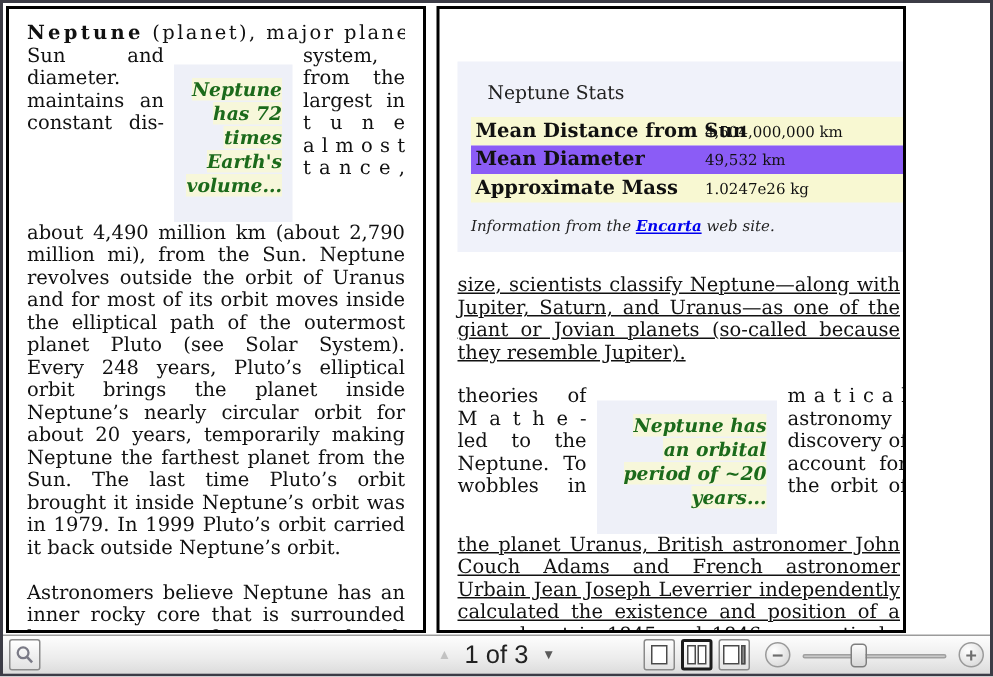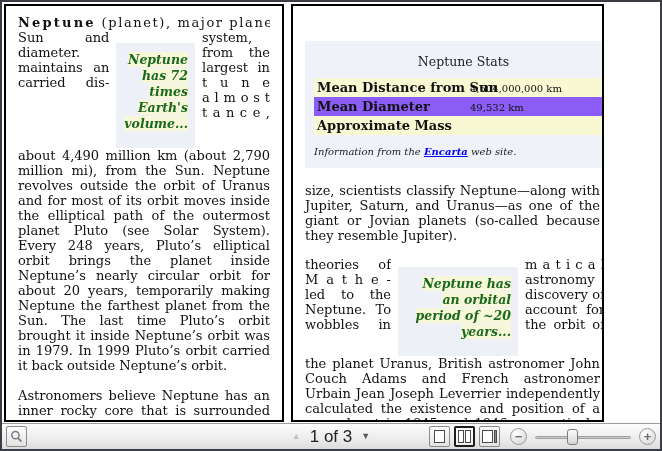--- a/index.html
+++ b/index.html
@@ -53,30 +53,30 @@
 
   .para { text-align: justify; }
   .para + .para { margin-top: 15px; }
   .page-left .para2 { margin-top: 15px; }
 
   .stats-panel {
     background: #f0f2fa;
     margin: 26px 0 15px 0;
     padding: 13px 0 9px 9px;
   }
-  .stats-header { padding-left: 11px; font-size: 12.5px; margin-bottom: 9px; color: #222; text-align: center; }
+  .stats-header { padding-left: 11px; font-size: 12.5px; margin-bottom: 9px; color: #222; }
   .stat-row { display: flex; align-items: baseline; padding: 2px 0 2px 3px; height: 19px; overflow: hidden; }
   .stat-row.tone-yellow { background: #f8f8d2; }
   .stat-row.tone-gray   { background: #8b5cf6; }
   .stat-label { width: 153px; font-weight: bold; font-size: 13px; white-space: nowrap; flex: none; }
   .stat-value { font-size: 10px; white-space: nowrap; overflow: hidden; flex: 1; }
   .stats-footer { margin-top: 9px; font-style: italic; font-size: 10px; color: #222; }
   .stats-footer a { color: #0000ee; font-weight: bold; text-decoration: underline; }
 
-  .page-right .para { width: 295px; }
+  .page-right .para { width: 295px; text-decoration: underline; }
   .page-right .wrap-section { width: 300px; margin-top: 14px; }
   .page-right .after-wrap { margin-top: 0; }
 
   
   .toolbar {
     height: 26px; flex: none;
     border-top: 1px solid #9b9b9b;
     background: linear-gradient(to bottom, #fdfdfd, #ececec 60%, #dcdcdc);
     display: flex; align-items: center;
     position: relative;
@@ -147,21 +147,21 @@
   <div class="pages">
 
     <div class="page page-left">
       <div class="title-line"><span class="doc-title">Neptune</span><span> (planet), major planet in</span></div>
 
       <div class="wrap-section">
         <div class="wrap-col col-l1">
           <div class="frag-line">Sun and fourth</div>
           <div class="frag-line">diameter. Nep-</div>
           <div class="frag-line">maintains an</div>
-          <div class="frag-line">carried dis-</div>
+          <div class="frag-line">constant dis-</div>
         </div>
         <div class="quote-box">
           <span class="quote-text">Neptune has 72 times Earth's volume...</span>
         </div>
         <div class="wrap-col col-r1">
           <div class="frag-line">system,</div>
           <div class="frag-line">from the</div>
           <div class="frag-line">largest in</div>
           <div class="frag-line">t u n e</div>
           <div class="frag-line">a l m o s t</div>
@@ -181,20 +181,21 @@
         <div class="stat-row tone-yellow">
           <div class="stat-label">Mean Distance from Sun</div>
           <div class="stat-value">4,504,000,000 km</div>
         </div>
         <div class="stat-row tone-gray">
           <div class="stat-label">Mean Diameter</div>
           <div class="stat-value">49,532 km</div>
         </div>
         <div class="stat-row tone-yellow">
           <div class="stat-label">Approximate Mass</div>
+          <div class="stat-value">1.0247e26 kg</div>
         </div>
 
         <div class="stats-footer"><span>Information from the </span><a href="#">Encarta</a><span> web site.</span></div>
       </div>
 
       <div class="para">size, scientists classify Neptune—along with Jupiter, Saturn, and Uranus—as one of the giant or Jovian planets (so-called because they resemble Jupiter).</div>
 
       <div class="wrap-section">
         <div class="wrap-col col-l2">
           <div class="frag-line">theories of</div>

